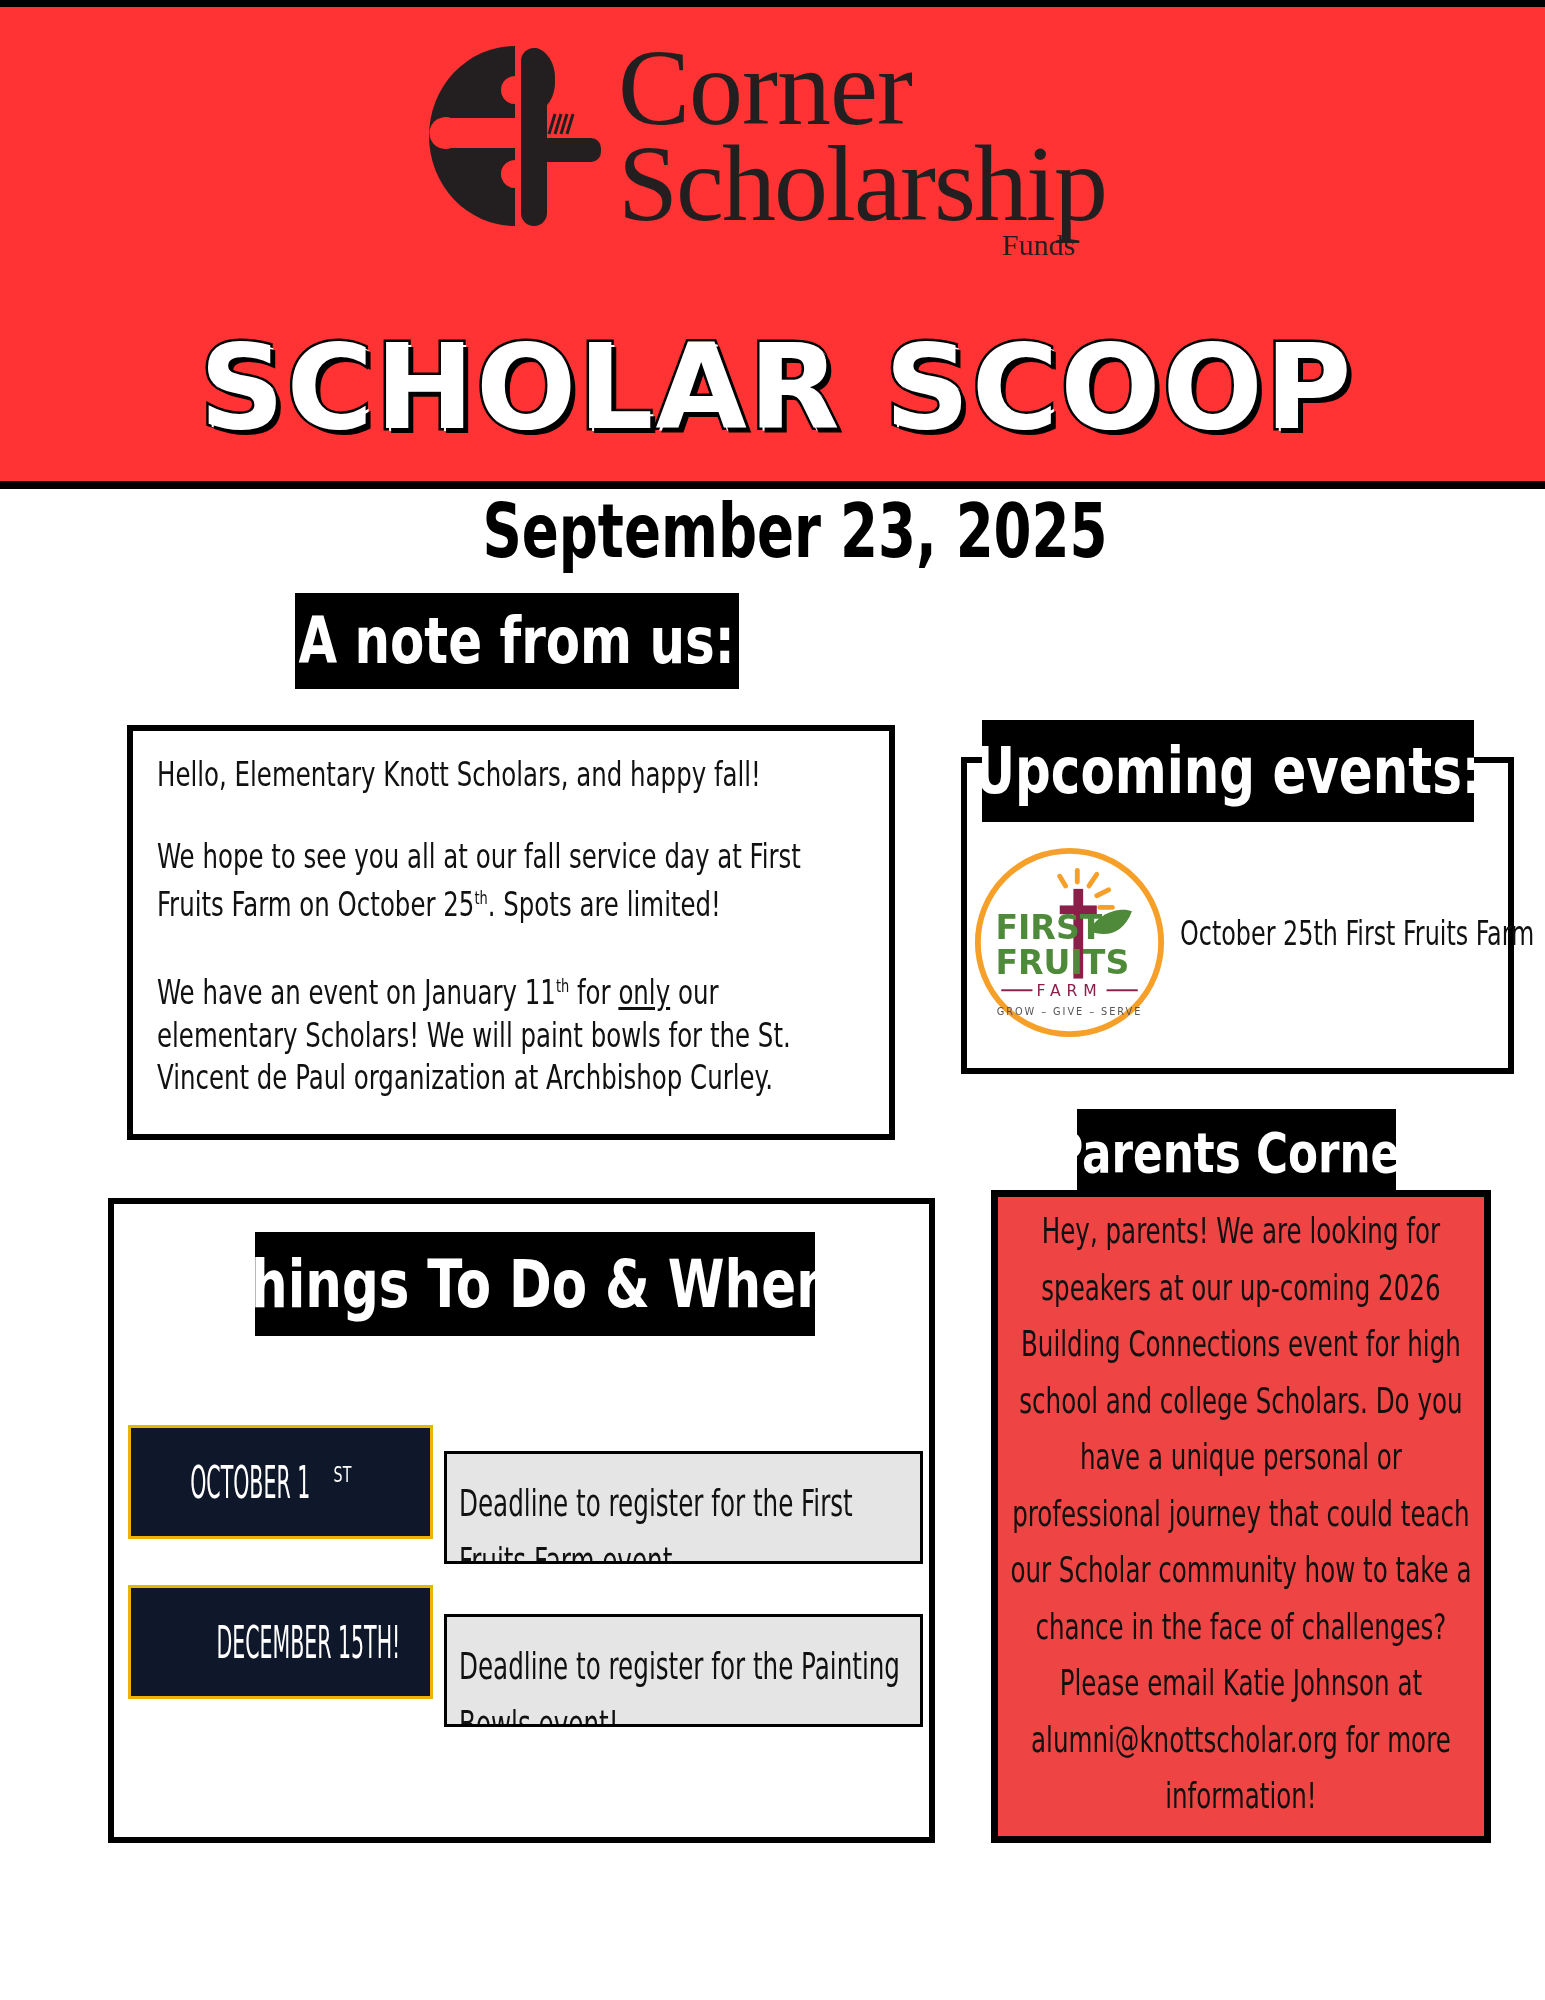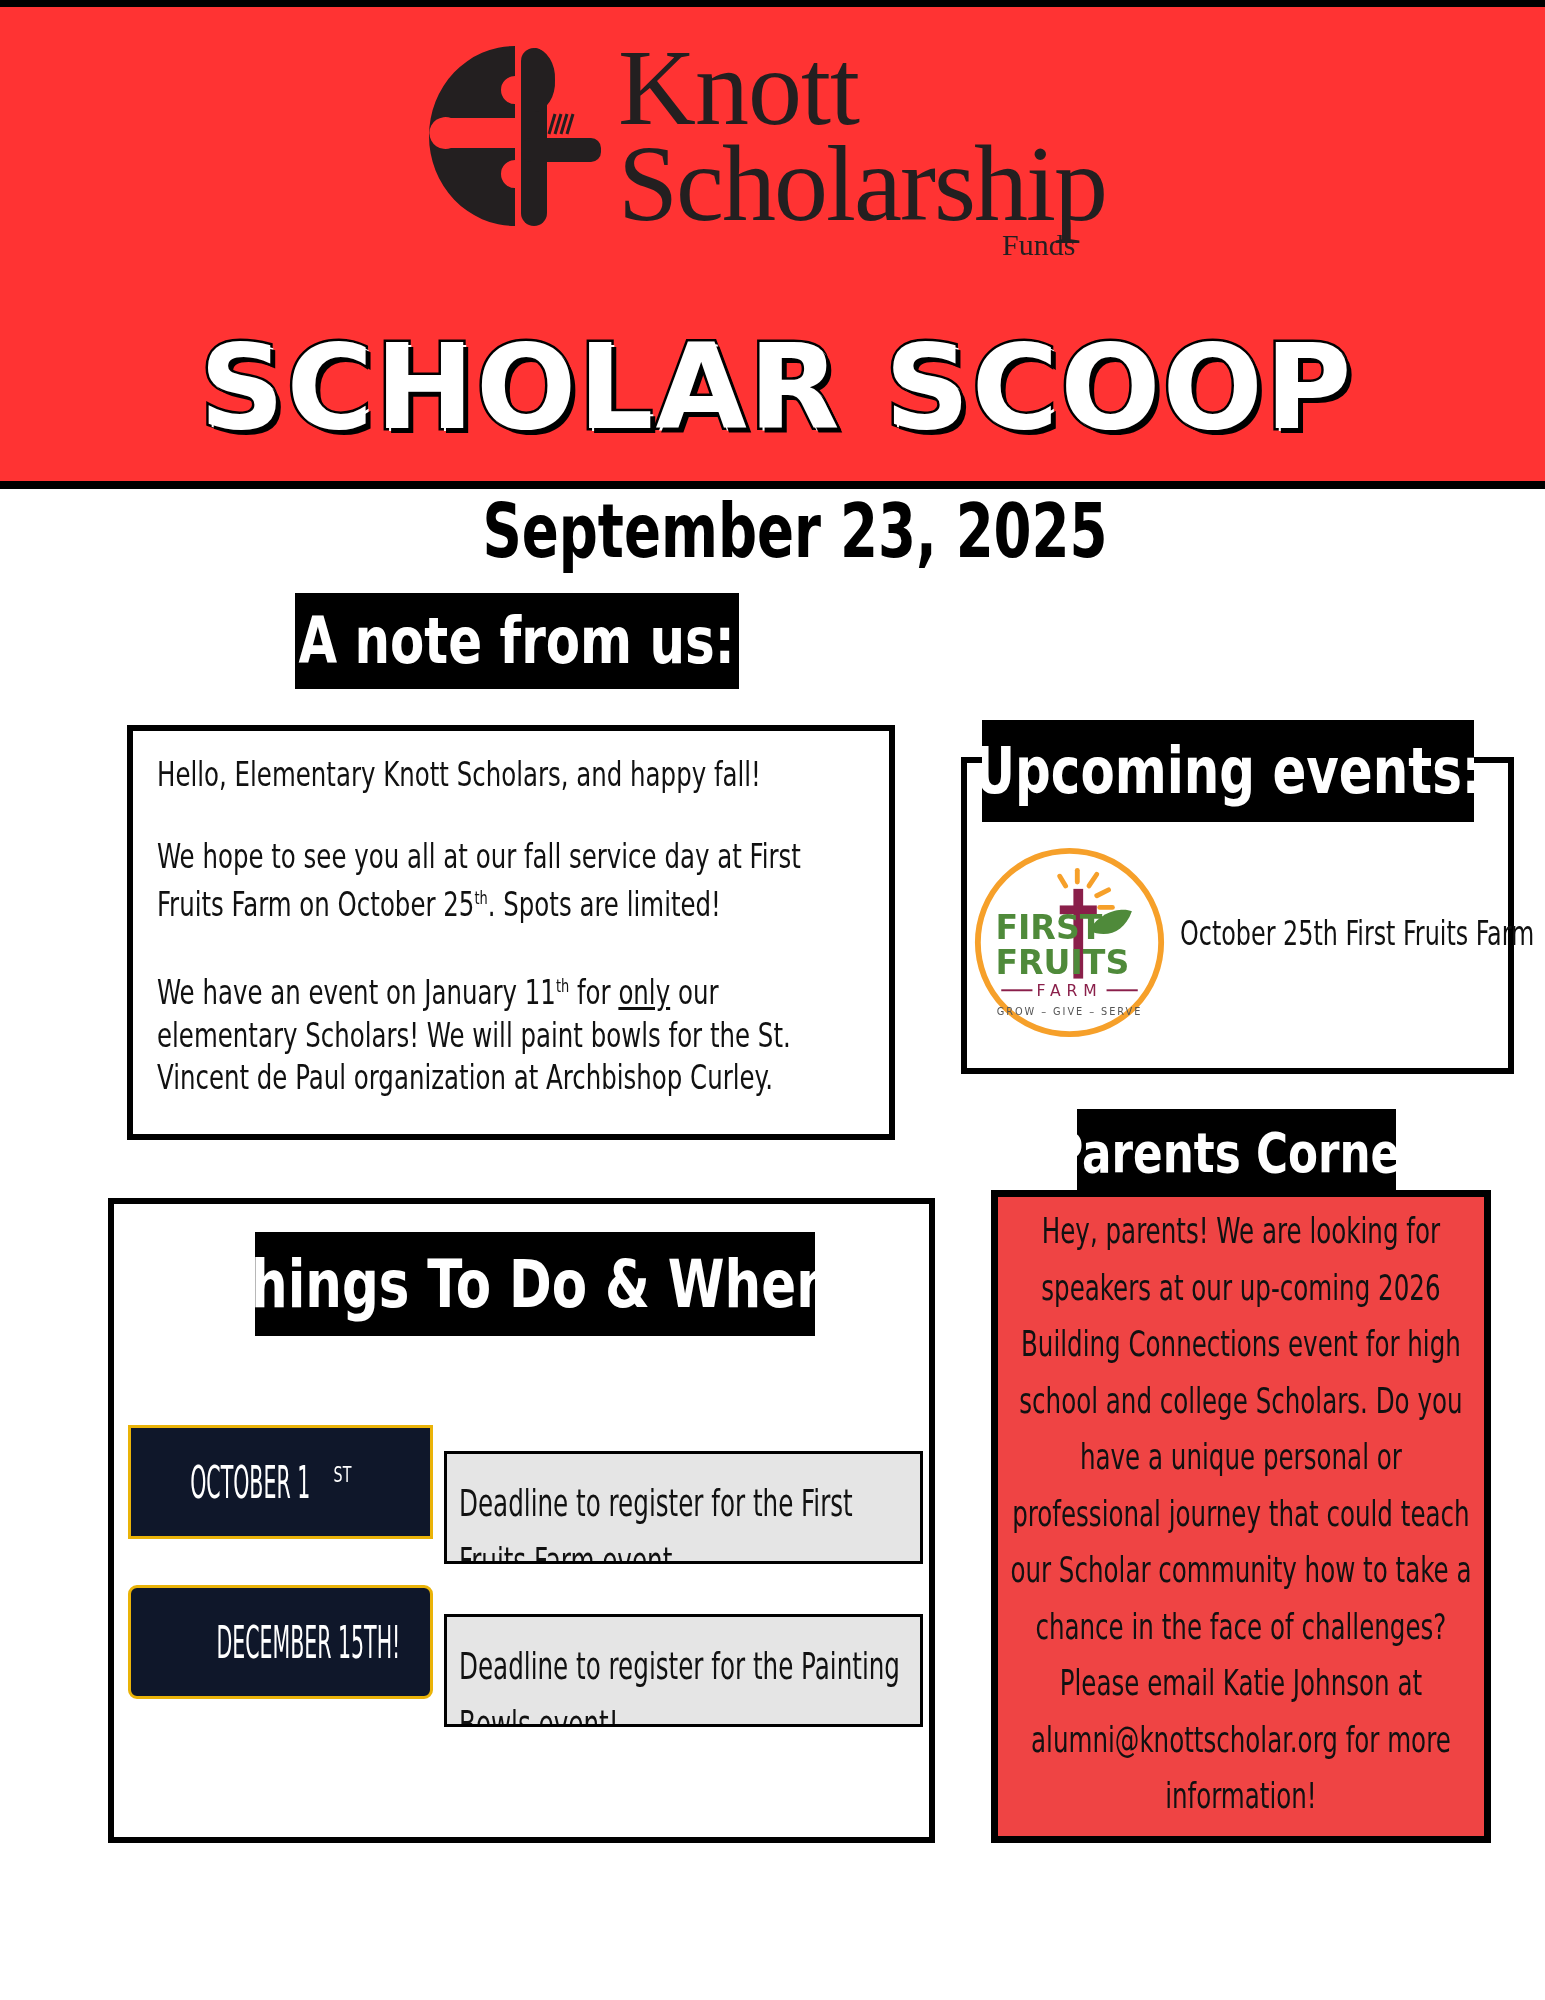--- a/index.html
+++ b/index.html
@@ -52,21 +52,21 @@
       transform: scaleX(0.78); transform-origin: left; white-space: nowrap; }
 
     .todo-box { position: absolute; left: 108px; top: 1198px; width: 827px; height: 645px; border: 6px solid #000; background: #fff; }
     .todo-label { left: 255px; top: 1232px; width: 560px; height: 104px; font-size: 66px; }
 
     .date-pill { position: absolute; background: #0f172a; border: 3px solid #eab308; color: #fff; display: flex; align-items: center; justify-content: flex-start;
       font-family: "DejaVu Sans Condensed", "DejaVu Sans", sans-serif; font-size: 44px; white-space: nowrap; overflow: hidden; }
     .date-pill span { display: inline-block; transform: scaleX(0.72); transform-origin: center; }
     .date-pill sup { font-size: 22px; }
     .pill1 { left: 128px; top: 1425px; width: 305px; height: 114px; }
-    .pill2 { left: 128px; top: 1585px; width: 305px; height: 114px; border-radius: 9px; }
+    .pill2 { left: 128px; top: 1585px; width: 305px; height: 114px; }
 
     .desc-box { position: absolute; background: #e5e5e5; border: 3px solid #000; padding: 20px 12px; overflow: hidden; margin-top: 26px; }
     .desc-box span { display: block; font-family: "DejaVu Sans Condensed", "DejaVu Sans", sans-serif; font-size: 38px; line-height: 58px; color: #111;
       transform: scaleX(0.72); transform-origin: left; width: 140%; }
     .desc1 { left: 444px; top: 1425px; width: 479px; height: 113px; }
     .desc2 { left: 444px; top: 1588px; width: 479px; height: 113px; }
 
     .parents-box { position: absolute; left: 991px; top: 1190px; width: 500px; height: 653px; border: 7px solid #000; background: #ef4444; padding: 6px 4px; text-align: center; }
     .parents-label { left: 1077px; top: 1109px; width: 319px; height: 86px; font-size: 56px; }
     .parents-box p { font-family: "DejaVu Sans Condensed", "DejaVu Sans", sans-serif; font-size: 35px; line-height: 56.5px; color: #111;
@@ -85,21 +85,21 @@
   <path d="M110 10 A22 30 0 0 1 130 42 A22 30 0 0 1 110 74 Z" fill="#231f20"></path>
   <rect x="96" y="100" width="80" height="24" rx="10" fill="#231f20"></rect>
   <g stroke="#231f20" stroke-width="3">
     <line x1="124" y1="96" x2="130" y2="76"></line>
     <line x1="130" y1="96" x2="136" y2="76"></line>
     <line x1="136" y1="96" x2="142" y2="76"></line>
     <line x1="142" y1="96" x2="148" y2="76"></line>
   </g>
 </svg>
 <div class="logo-text">
-  <div class="logo-line1">Knott</div>
+  <div class="logo-line1">Corner</div>
   <div class="logo-line2">Scholarship</div>
 </div>
 <div class="logo-funds">Funds</div>
 
 <div class="scoop-title">SCHOLAR SCOOP</div>
 <div class="date">September 23, 2025</div>
 
 <div class="label-box note-label">
     <span>A note from us:</span>
   </div>

